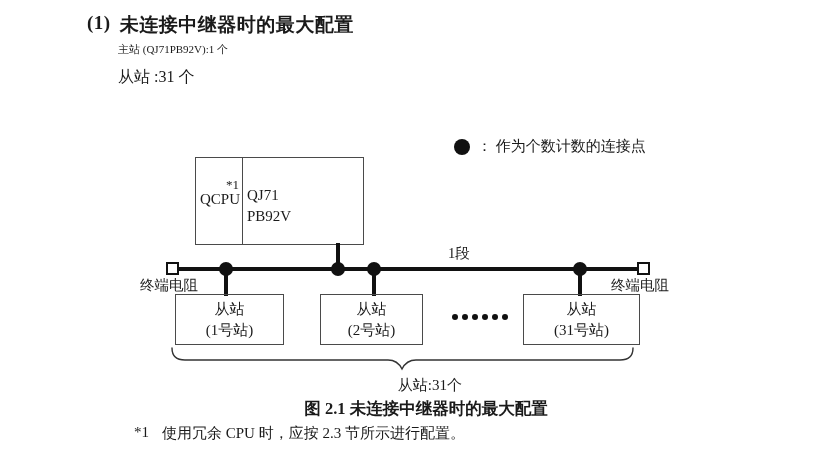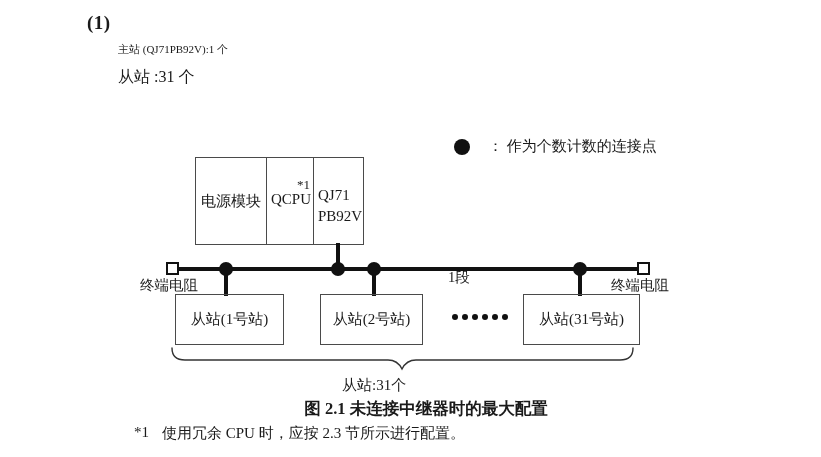--- a/index.html
+++ b/index.html
@@ -26,80 +26,78 @@
     display:flex;
   }
   .mcell{box-sizing:border-box;position:relative;font-size:15px;}
   #cell-power{width:71px;border-right:1.5px solid #4a4a4a;display:flex;align-items:center;justify-content:center;}
   #cell-cpu{width:47px;border-right:1.5px solid #4a4a4a;}
   #cpu-note{position:absolute;top:19px;right:3px;font-size:13px;}
   #cpu-text{position:absolute;top:33px;left:4px;}
   #cell-module{width:47px;padding:27px 0 0 4px;line-height:1.4;}
 
   
-  #legend{left:454px;top:137px;display:flex;align-items:center;gap:18px;font-size:15px;}
+  #legend{left:454px;top:137px;display:flex;align-items:center;gap:7px;font-size:15px;}
   .big-dot{width:16px;height:16px;border-radius:50%;background:#111;}
 
   
   .busline{left:174px;top:267px;width:466px;height:4px;background:#111;}
   .term-sq{width:13px;height:13px;background:#fff;border:2px solid #111;box-sizing:border-box;}
   #term-sq-left{left:166px;top:262px;}
   #term-sq-right{left:637px;top:262px;}
   #term-label-left{left:140px;top:276px;font-size:14.5px;}
   #term-label-right{left:611px;top:276px;font-size:14.5px;}
-  #segment-label{left:448px;top:244px;font-size:14.5px;margin-top:24px;}
+  #segment-label{left:448px;top:244px;font-size:14.5px;}
 
   .vconn{width:4px;background:#111;}
   #conn-master{left:336px;top:243px;height:26px;}
   #conn-s1{left:224px;top:268px;height:28px;}
   #conn-s2{left:372px;top:268px;height:28px;}
   #conn-s31{left:578px;top:268px;height:28px;}
 
   .node-dot{width:14px;height:14px;border-radius:50%;background:#111;}
   #dot-1{left:219px;top:262px;}
   #dot-2{left:331px;top:262px;}
   #dot-3{left:367px;top:262px;}
   #dot-4{left:573px;top:262px;}
 
   
   .slave-box{
     border:1.5px solid #4a4a4a;box-sizing:border-box;
-    display:flex;flex-direction:row;align-items:center;justify-content:center;
+    display:flex;flex-direction:column;align-items:center;justify-content:center;
     font-size:15px;line-height:1.35;text-align:center;
   }
   #slave1{left:175px;top:294px;width:109px;height:51px;}
   #slave2{left:320px;top:294px;width:103px;height:51px;}
   #slave31{left:523px;top:294px;width:117px;height:51px;}
 
   #omit-dots{left:452px;top:314px;display:flex;gap:4px;align-items:center;}
   .edot{width:6px;height:6px;border-radius:50%;background:#111;display:inline-block;}
 
   
   #brace{left:170px;top:346px;}
-  #brace-label{left:342px;top:376px;width:120px;text-align:left;font-size:15px;}
+  #brace-label{left:342px;top:376px;width:120px;text-align:right;font-size:15px;}
 
   
   #caption{left:426px;top:398px;transform:translateX(-50%);font-size:16.5px;font-weight:bold;text-align:center;}
   #footnote{left:134px;top:424px;display:flex;gap:13px;font-size:15px;}
 </style>
 </head>
 <body>
 
 <div id="page">
 
   <div class="abs" id="heading">
     <span>(1)</span>
+    <span>未连接中继器时的最大配置</span>
   </div>
   <div class="abs" id="master-line">主站 (QJ71PB92V):1 个</div>
   <div class="abs" id="slave-line">从站 :31 个</div>
 
   <div class="abs" id="master-box">
-    <div class="mcell" id="cell-power">
-      <span>电源模块</span>
-    </div>
     <div class="mcell" id="cell-cpu">
       <span id="cpu-note">*1</span>
       <span id="cpu-text">QCPU</span>
     </div>
     <div class="mcell" id="cell-module">
       <div>QJ71</div>
       <div>PB92V</div>
     </div>
   </div>
 

